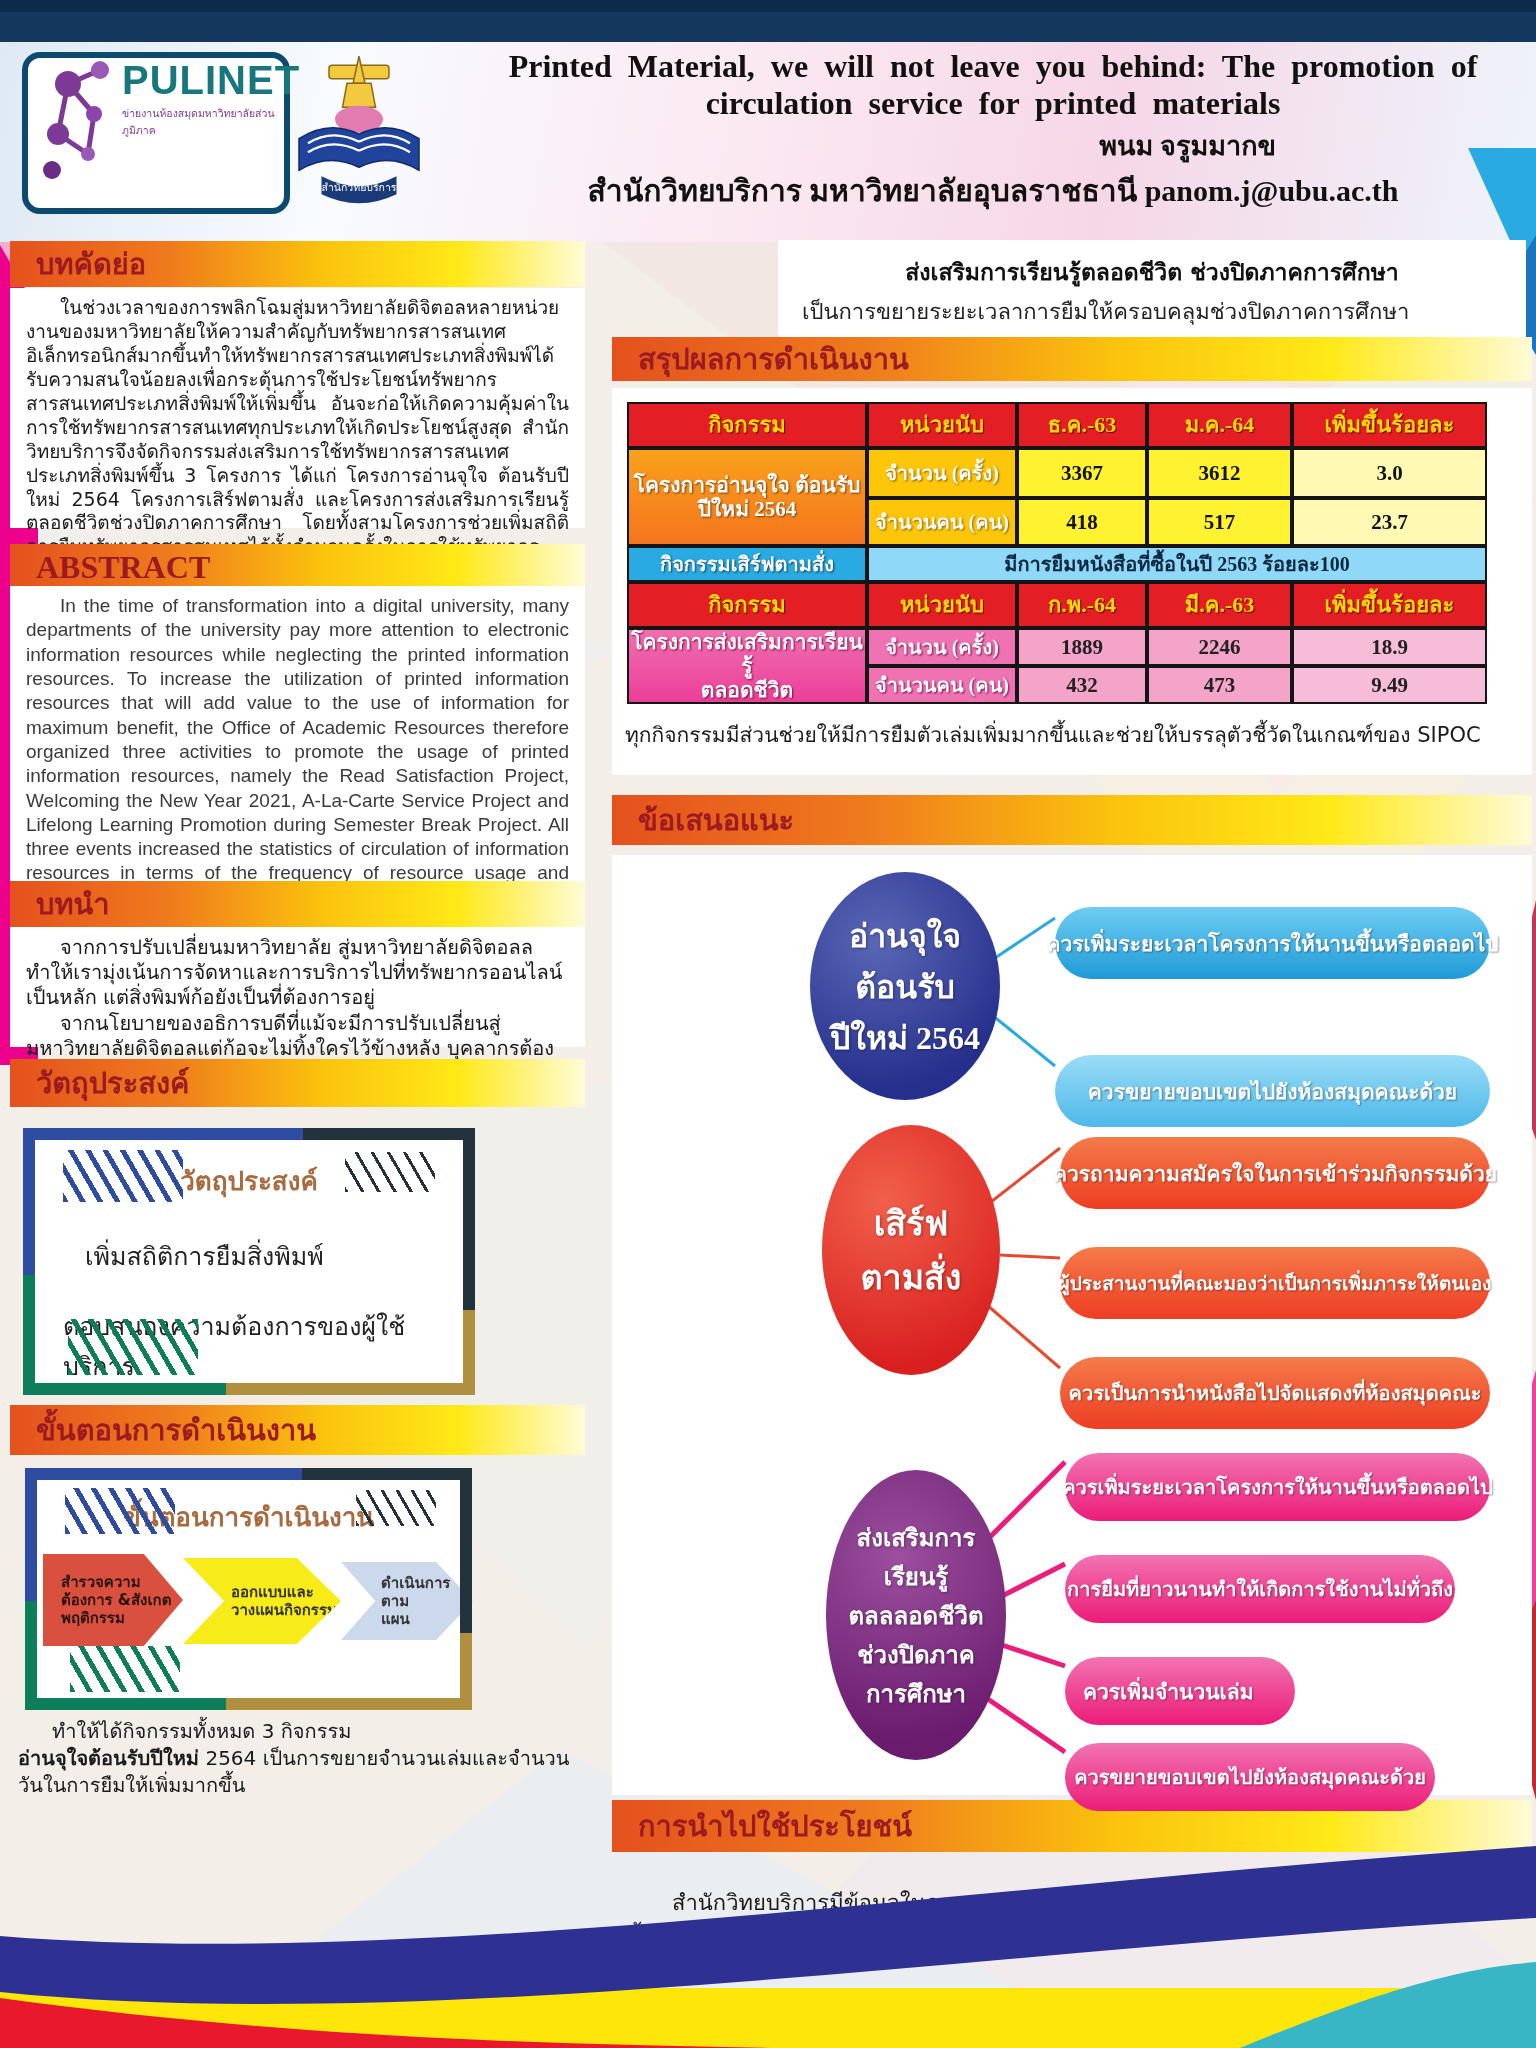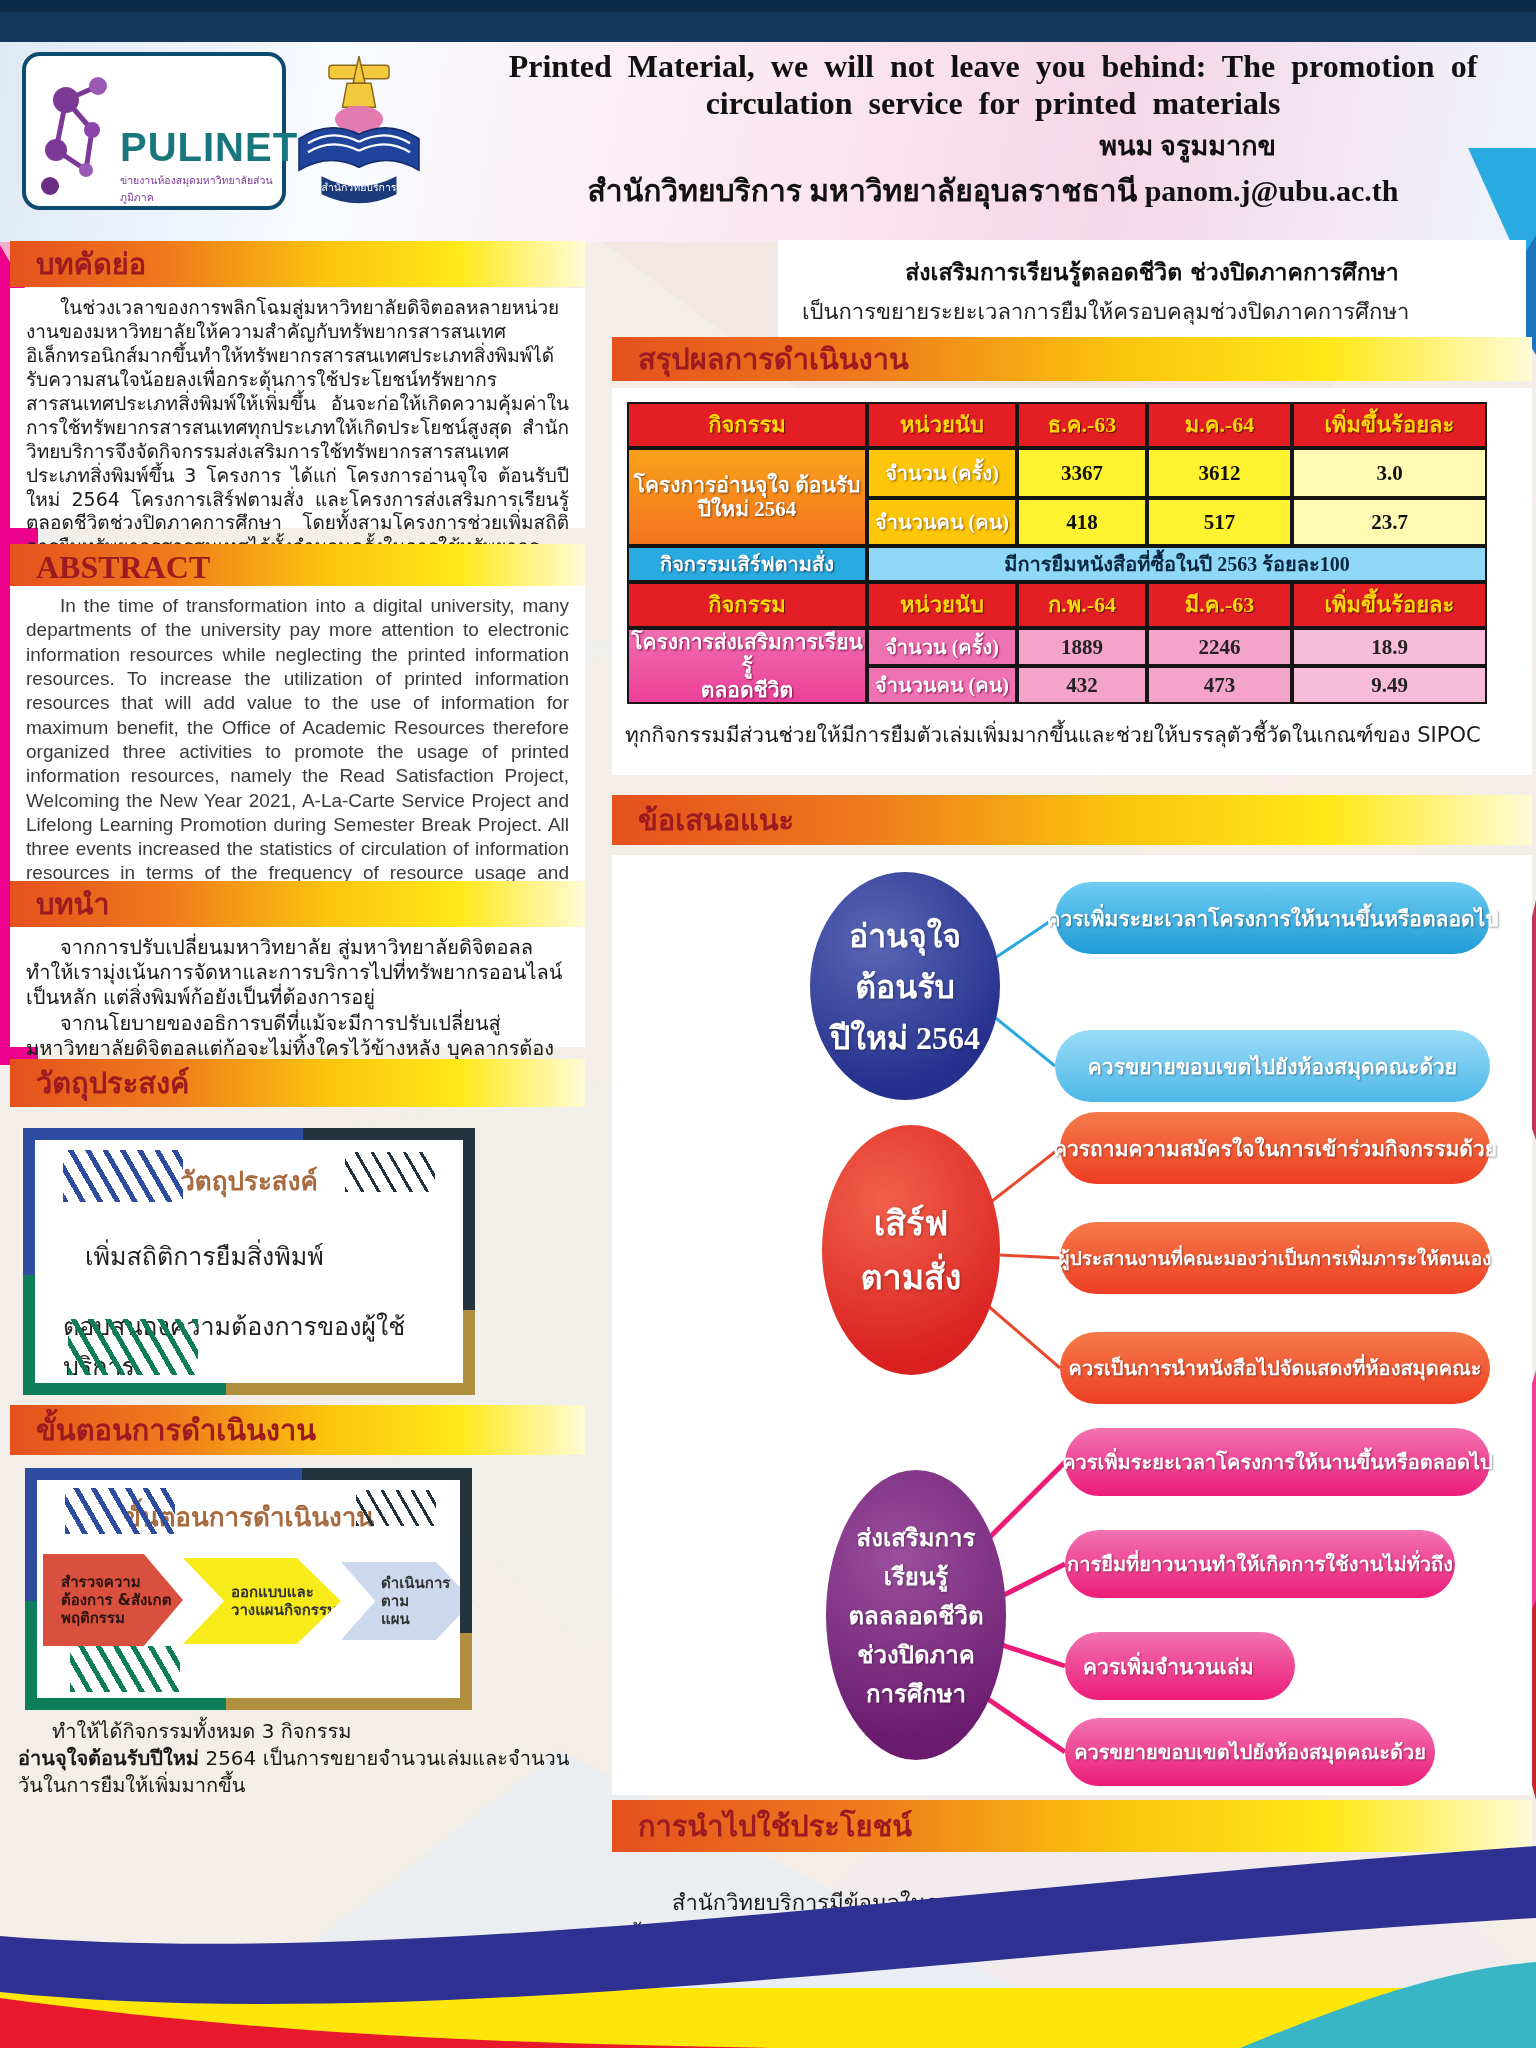--- a/index.html
+++ b/index.html
@@ -5,22 +5,22 @@
   html,body{margin:0;padding:0;background:#888;}
   .poster{position:relative;width:1536px;height:2048px;overflow:hidden;
           background:#f3eee8;font-family:"DejaVu Sans",sans-serif;}
   .abs{position:absolute;}
   .deco{position:absolute;z-index:0;}
   
   .topbar{left:0;top:0;width:1536px;height:42px;background:#14375e;z-index:2;}
   .topbar-dark{left:0;top:0;width:1536px;height:12px;background:#0c2a4a;z-index:3;}
   .header-strip{left:0;top:42px;width:1536px;height:200px;z-index:1;
      background:linear-gradient(100deg,#dfe9f4 0%,#f8fbff 22%,#fbe9f2 48%,#f6d7e7 72%,#eef4fb 100%);}
-  .logo-card{left:22px;top:52px;width:256px;height:150px;background:#fff;border:4px solid #0c4a6e;
-     border-radius:18px;z-index:4;display:flex;align-items:flex-end;}
+  .logo-card{left:22px;top:52px;width:256px;height:150px;background:#fff;border:6px solid #0c4a6e;
+     border-radius:18px;z-index:4;display:flex;align-items:flex-start;}
   .pulinet-name{font-family:"Liberation Sans",sans-serif;font-weight:bold;font-size:40px;color:#18777d;letter-spacing:1px;}
   .pulinet-tag{font-size:10.5px;color:#7c3a96;margin-top:2px;}
   .emblem{left:284px;top:56px;width:150px;height:152px;z-index:4;}
   .titleblock{left:460px;top:48px;width:1066px;z-index:4;text-align:center;
      font-family:"Liberation Serif",serif;color:#111;}
   .title-th{font-size:32px;font-weight:bold;}
   .title-en{font-size:32px;font-weight:bold;word-spacing:8px;}
   .author-line{font-size:27px;font-weight:bold;text-align:right;padding-right:250px;margin-top:2px;}
   .affil-line{font-size:30px;font-weight:bold;margin-top:0px;}
   
@@ -58,21 +58,21 @@
   .lab-pk{background:linear-gradient(180deg,#f06eb0,#ec3f98);color:#fff;font-weight:bold;font-size:21px;text-shadow:1px 1px 2px #7a0a45;}
   .unit-pk{background:#ef72b3;color:#fff;font-weight:bold;font-size:20px;text-shadow:1px 1px 2px #7a0a45;}
   .val-pk{background:#f4a3c9;color:#222;font-weight:bold;font-size:21px;}
   .pct-pk{background:#f6bcd8;color:#222;font-weight:bold;font-size:21px;}
   
   .circle{position:absolute;z-index:3;border-radius:50%;display:flex;align-items:center;justify-content:center;
      text-align:center;color:#fff;font-weight:bold;white-space:pre-line;
      font-family:"Liberation Serif",serif;text-shadow:1px 1px 3px rgba(0,0,0,.35);}
   .bub{position:absolute;z-index:3;border-radius:36px;display:flex;align-items:center;justify-content:center;
      text-align:left;color:#fff;font-weight:bold;font-size:21px;padding:12px 18px;box-sizing:border-box;
-     font-family:"Liberation Serif",serif;text-shadow:1px 1px 2px rgba(0,0,0,.4);white-space:nowrap;}
+     font-family:"Liberation Serif",serif;text-shadow:1px 1px 2px rgba(0,0,0,.4);white-space:nowrap;margin-top:25px;}
   .bub-bl{background:linear-gradient(180deg,#6fcdf3,#1f9ad6);}
   .bub-or{background:linear-gradient(180deg,#f47b4a,#ee3d23);}
   .bub-pk{background:linear-gradient(180deg,#f273b2,#ec1c78);}
   .note-line{font-size:20px;color:#1a1a1a;line-height:1.35;}
   .bottom-yellow{left:0;top:1988px;width:1536px;height:60px;background:#ffe60a;z-index:2;}
   .curves{left:0;top:1840px;width:1536px;height:208px;z-index:3;}
 </style>
 </head>
 <body>
 

